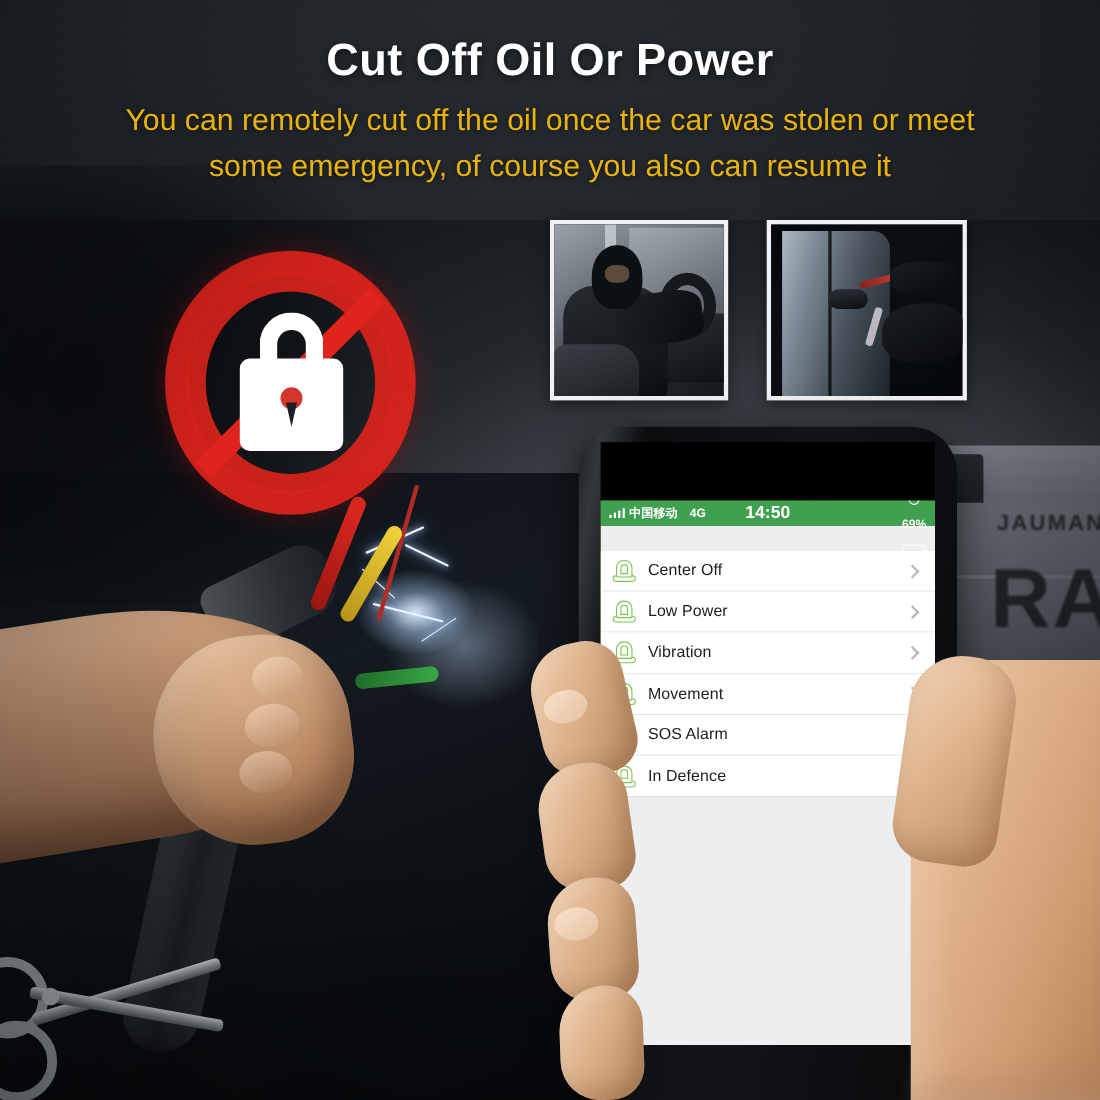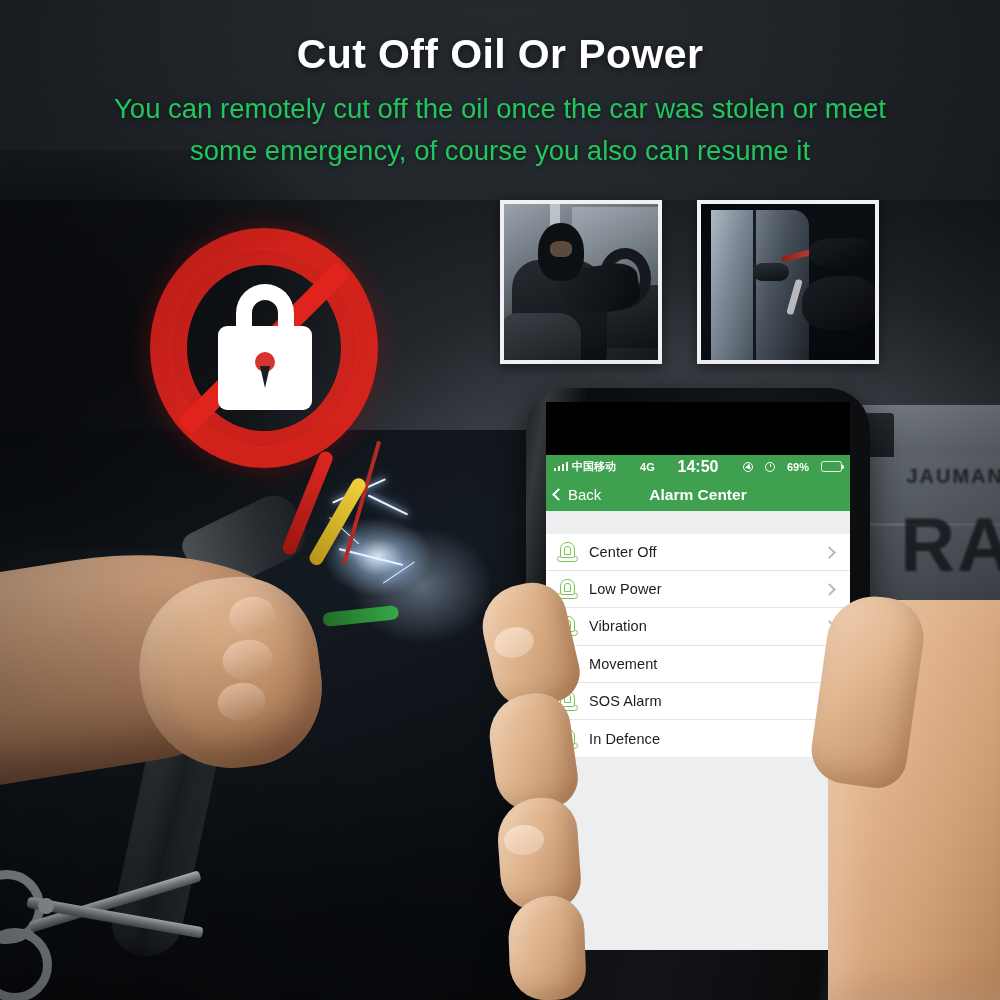--- a/index.html
+++ b/index.html
@@ -175,21 +175,21 @@
     border-top:22px solid #1b1e22; z-index:4;
   }
 
   
   #headings { position:absolute; left:0; top:0; width:1000px; z-index:30; text-align:center; }
   .h-title {
     font-size:41px; font-weight:700; color:#ffffff; letter-spacing:.4px;
     margin-top:31px; text-shadow:0 2px 7px rgba(0,0,0,.55);
   }
   .h-sub {
-    font-size:27.5px; color:#22c55e; line-height:1.45; font-weight:400;
+    font-size:27.5px; color:#eab308; line-height:1.45; font-weight:400;
     margin-top:11px; text-shadow:0 1px 5px rgba(0,0,0,.5);
   }
 
   
   .thumb {
     position:absolute; z-index:25; border:4px solid #f0f1f2;
     box-shadow:0 3px 12px rgba(0,0,0,.5); overflow:hidden;
   }
   #thumb-thief { left:500px; top:200px; width:162px; height:164px; }
   #thumb-break { left:697px; top:200px; width:182px; height:164px; }
@@ -239,26 +239,26 @@
     height:23px; background:#3FA14F; color:#fff;
     display:flex; align-items:center; padding:0 8px; font-size:11.5px; font-weight:600;
     position:relative;
   }
   .sb-left { display:flex; align-items:center; gap:4px; }
   .sig { display:flex; align-items:flex-end; gap:1.5px; height:9px; }
   .sig i { width:2.4px; background:#fff; border-radius:.5px; display:block; }
   .sig i:nth-child(1){height:3.5px}.sig i:nth-child(2){height:5.5px}
   .sig i:nth-child(3){height:7.5px}.sig i:nth-child(4){height:9px}
   .sb-carrier { font-size:11px; }
-  .sb-net { font-size:11px; margin-left:20px; }
+  .sb-net { font-size:11px; margin-left:7px; }
   .sb-time {
     position:absolute; left:0; right:0; text-align:center;
     font-size:16px; font-weight:700; pointer-events:none;
   }
-  .sb-right { margin-left:auto; display:flex; align-items:center; gap:12px; position:relative; z-index:2; }
+  .sb-right { margin-left:auto; display:flex; align-items:center; gap:12px; position:relative; z-index:2;flex-direction:column; }
   .ic-loc, .ic-alarm {
     width:10px; height:10px; border-radius:50%; border:1.3px solid #fff; position:relative;
   }
   .ic-loc::after {
     content:''; position:absolute; left:2px; top:2px; width:0; height:0;
     border-left:3px solid transparent; border-right:3px solid transparent; border-bottom:5px solid #fff;
     transform:rotate(135deg);
   }
   .ic-alarm::after {
     content:''; position:absolute; left:3.6px; top:1.6px; width:1.2px; height:3.4px; background:#fff;
@@ -475,27 +475,20 @@
         <div class="sb-right">
           <span class="ic-loc"></span>
           <span class="ic-alarm"></span>
           <span class="sb-batt-txt">69%</span>
           <span class="batt">
             <span class="batt-fill" id="battfill" style="width: 69%;"></span>
           </span>
         </div>
       </div>
 
-      <div class="navbar">
-        <div class="nav-back">
-          <span class="chev-l"></span>
-          <span>Back</span>
-        </div>
-        <div class="nav-title">Alarm Center</div>
-      </div>
 
       <div class="list-gap"></div>
 
       <div class="list" id="alarm-list">
           <div class="row">
             <span class="siren">
               <span class="base"></span>
               <span class="dome"></span>
               <span class="inner"></span>
             </span>

